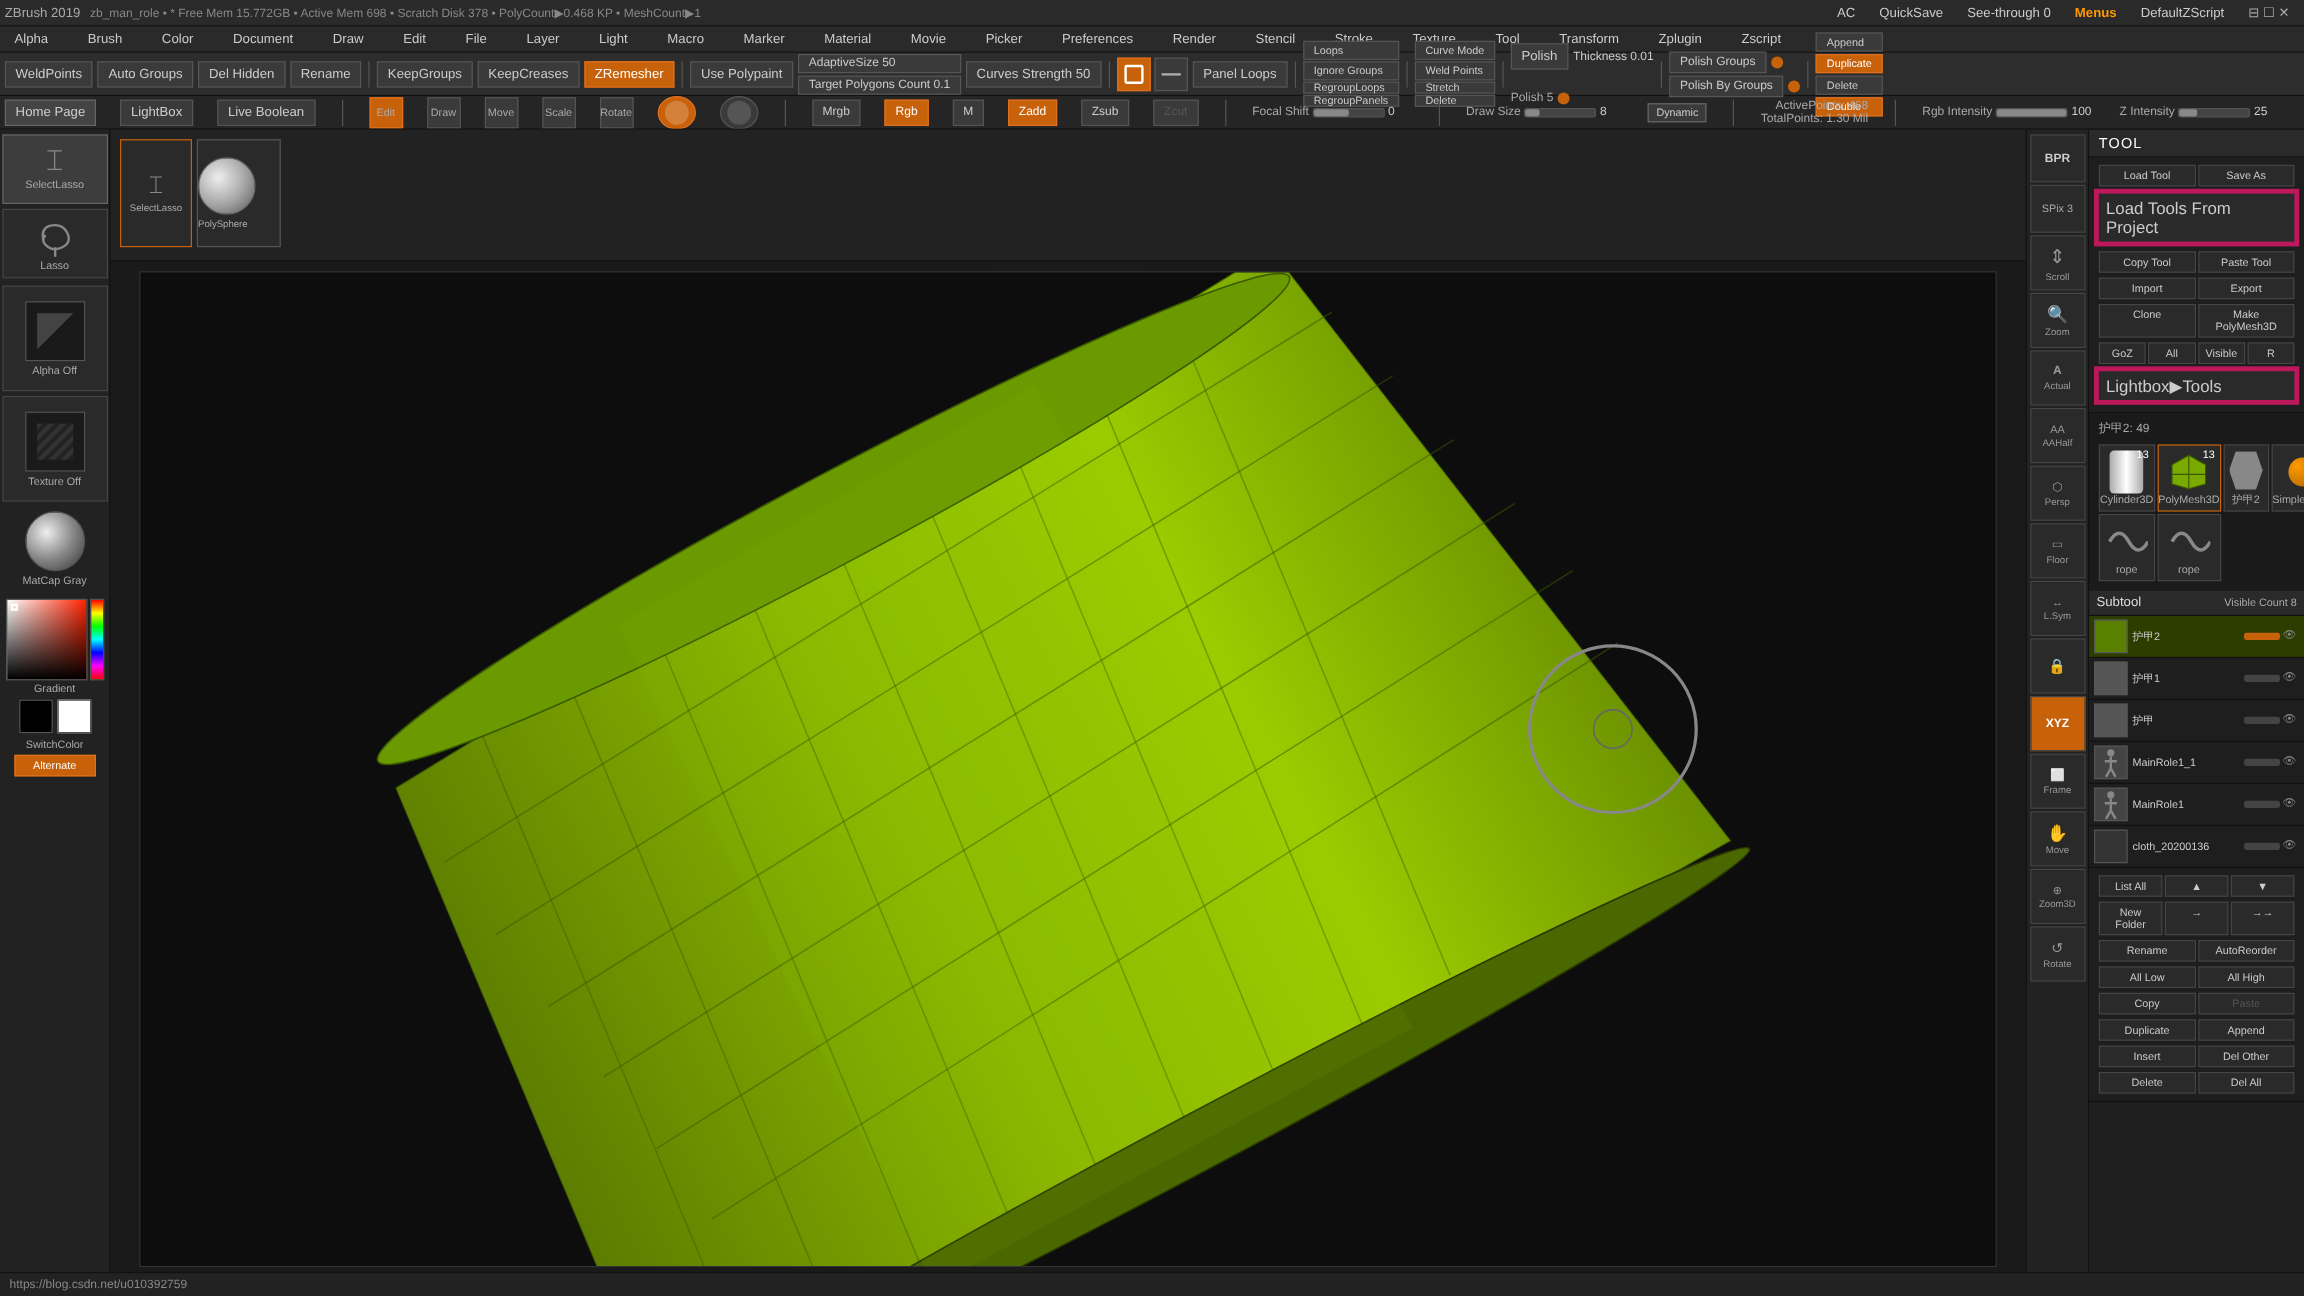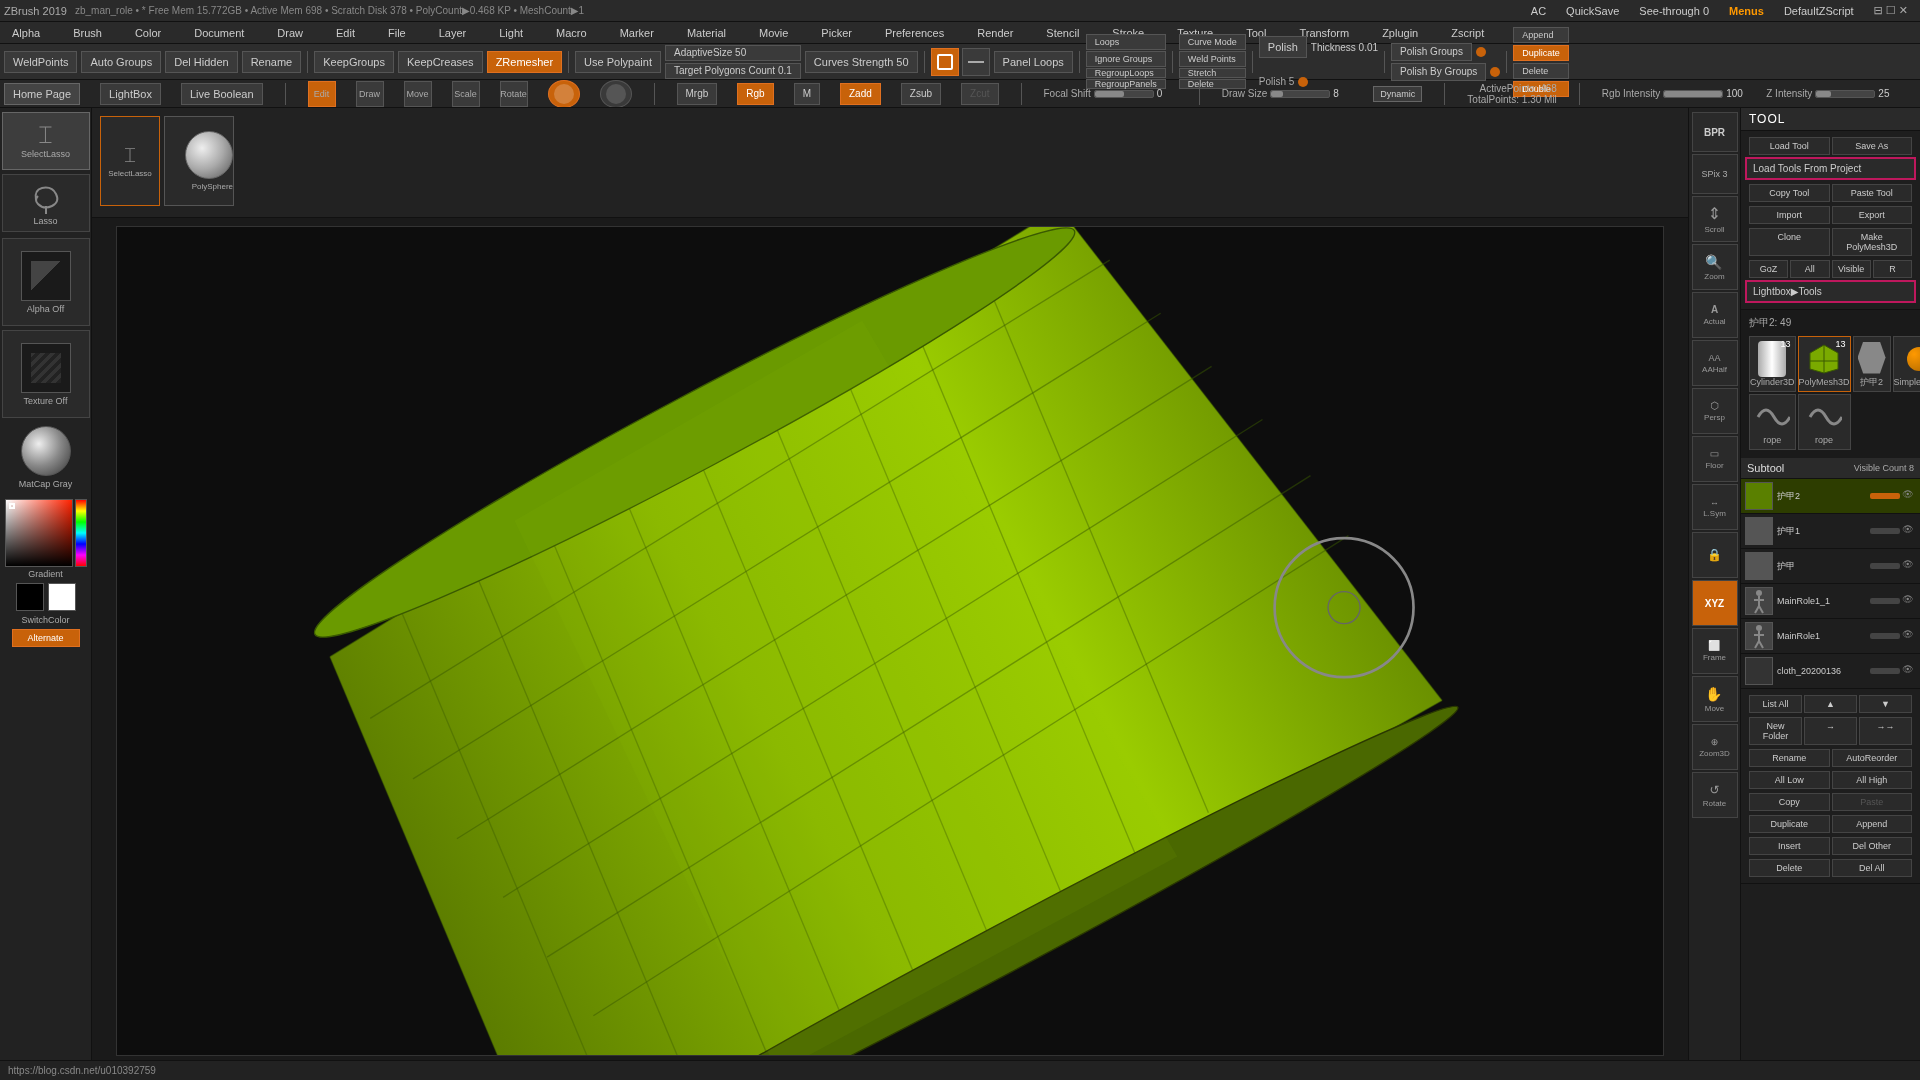--- a/index.html
+++ b/index.html
@@ -224,23 +224,23 @@
       border-bottom: 1px solid #111;
     }
     .rp-section {
       padding: 4px;
       border-bottom: 1px solid #111;
     }
     .rp-btn {
       width: 100%;
       padding: 4px 6px;
       background: #2a2a2a;
-      border: 2px solid #be185d;
+      border: 4px solid #be185d;
       color: #ccc;
-      font-size: 10px;
+      font-size: 14px;
       cursor: pointer;
       text-align: left;
       margin-bottom: 2px;
       display: flex;
       align-items: center;
       justify-content: space-between;
     }
 
     
     .tool-grid {
@@ -718,21 +718,21 @@
 
   <div id="canvas-area">
 
     <div style="position:absolute;top:0;left:0;right:0;height:110px;background:#222;border-bottom:1px solid #111;display:flex;gap:4px;padding:8px;">
 
       <div style="width:60px;height:90px;background:#2a2a2a;border:1px solid #c8620a;display:flex;flex-direction:column;align-items:center;justify-content:center;cursor:pointer;">
         <div style="font-size:20px;color:#888;">⌶</div>
         <span style="font-size:8px;color:#aaa;margin-top:2px;">SelectLasso</span>
       </div>
 
-      <div style="width:70px;height:90px;background:#2a2a2a;border:1px solid #555;display:flex;flex-direction:column;align-items:flex-end;justify-content:center;cursor:pointer;">
+      <div style="width:70px;height:90px;background:#2a2a2a;border:1px solid #555;display:flex;flex-direction:column;align-items:flex-start;justify-content:center;cursor:pointer;">
         <div style="width:48px;height:48px;border-radius:50%;background:radial-gradient(circle at 35% 35%,#eee,#aaa,#555);border:1px solid #666;"></div>
         <span style="font-size:8px;color:#aaa;margin-top:3px;">PolySphere</span>
       </div>
     </div>
 
     <div class="scroll-hint-top" style="top:118px;background:#555;width:120px;height:6px;"></div>
 
     <div id="canvas-bg" style="top:118px;bottom:24px;">
 
       <svg width="100%" height="100%" viewBox="0 0 1100 620" style="position:absolute;top:0;left:0;">

